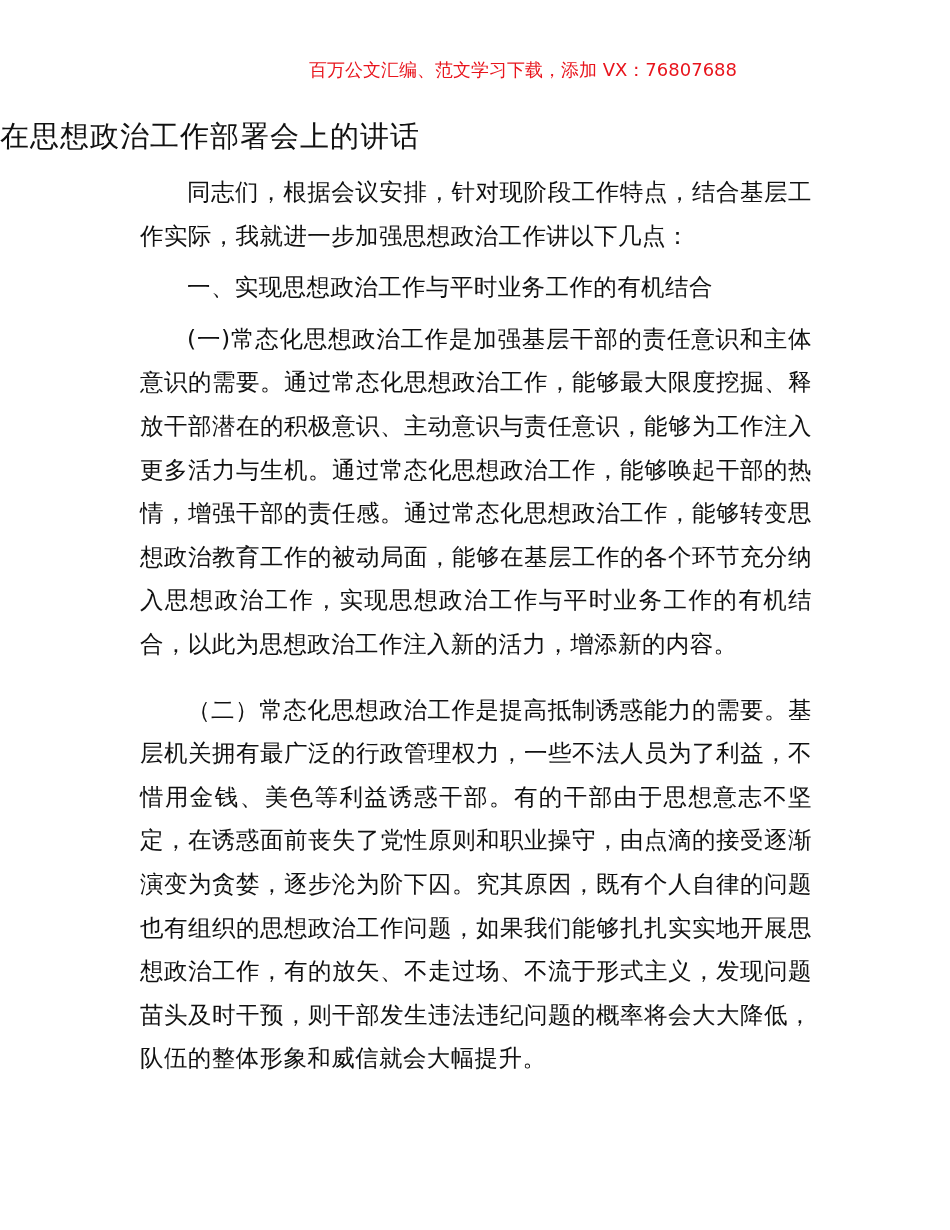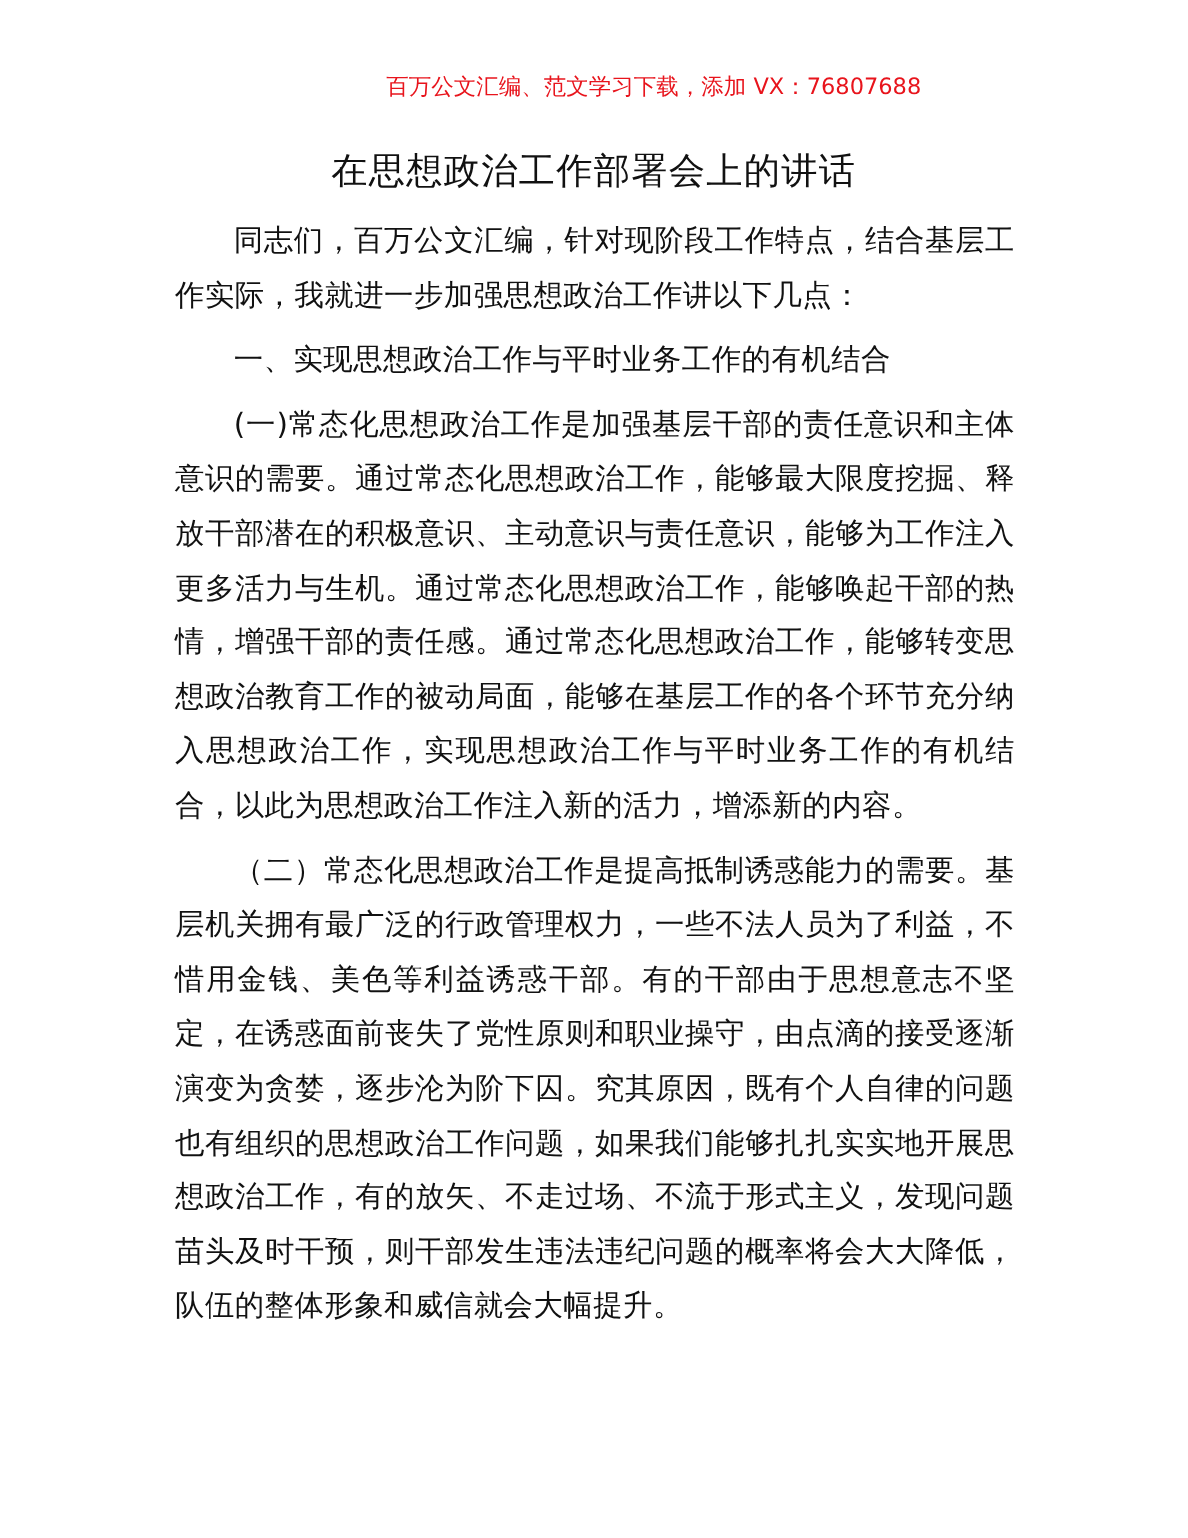--- a/index.html
+++ b/index.html
@@ -25,21 +25,21 @@
       line-height: 28px;
       color: #e8141c;
       letter-spacing: 0px;
       padding-left: 48px;
     }
     .title {
       position: absolute;
       top: 114px;
       left: 0;
       width: 950px;
-      text-align: center;
+      text-align: left;
       font-size: 29px;
       line-height: 44px;
       color: #111111;
       letter-spacing: 1px;
     }
     .body-text {
       position: absolute;
       left: 140px;
       width: 672px;
       top: 171px;
@@ -52,28 +52,28 @@
       text-indent: 2em;
       letter-spacing: 0.4px;
     }
     .para.section {
       margin-top: 8px;
     }
     .para.sub1 {
       margin-top: 8px;
     }
     .para.sub2 {
-      margin-top: 8px;
+      margin-top: 22px;
     }
   </style>
 </head>
 <body>
 
 <div class="watermark">百万公文汇编、范文学习下载，添加 VX：76807688</div>
 
 <h1 class="title" style="margin:0;font-weight:normal;">在思想政治工作部署会上的讲话</h1>
 
 <div class="body-text">
-  <p class="para">同志们，百万公文汇编，针对现阶段工作特点，结合基层工作实际，我就进一步加强思想政治工作讲以下几点：</p>
+  <p class="para">同志们，根据会议安排，针对现阶段工作特点，结合基层工作实际，我就进一步加强思想政治工作讲以下几点：</p>
   <p class="para section">一、实现思想政治工作与平时业务工作的有机结合</p>
   <p class="para sub1">(一)常态化思想政治工作是加强基层干部的责任意识和主体意识的需要。通过常态化思想政治工作，能够最大限度挖掘、释放干部潜在的积极意识、主动意识与责任意识，能够为工作注入更多活力与生机。通过常态化思想政治工作，能够唤起干部的热情，增强干部的责任感。通过常态化思想政治工作，能够转变思想政治教育工作的被动局面，能够在基层工作的各个环节充分纳入思想政治工作，实现思想政治工作与平时业务工作的有机结合，以此为思想政治工作注入新的活力，增添新的内容。</p>
   <p class="para sub2">（二）常态化思想政治工作是提高抵制诱惑能力的需要。基层机关拥有最广泛的行政管理权力，一些不法人员为了利益，不惜用金钱、美色等利益诱惑干部。有的干部由于思想意志不坚定，在诱惑面前丧失了党性原则和职业操守，由点滴的接受逐渐演变为贪婪，逐步沦为阶下囚。究其原因，既有个人自律的问题也有组织的思想政治工作问题，如果我们能够扎扎实实地开展思想政治工作，有的放矢、不走过场、不流于形式主义，发现问题苗头及时干预，则干部发生违法违纪问题的概率将会大大降低，队伍的整体形象和威信就会大幅提升。</p>
 </div>
 
 </body></html>

